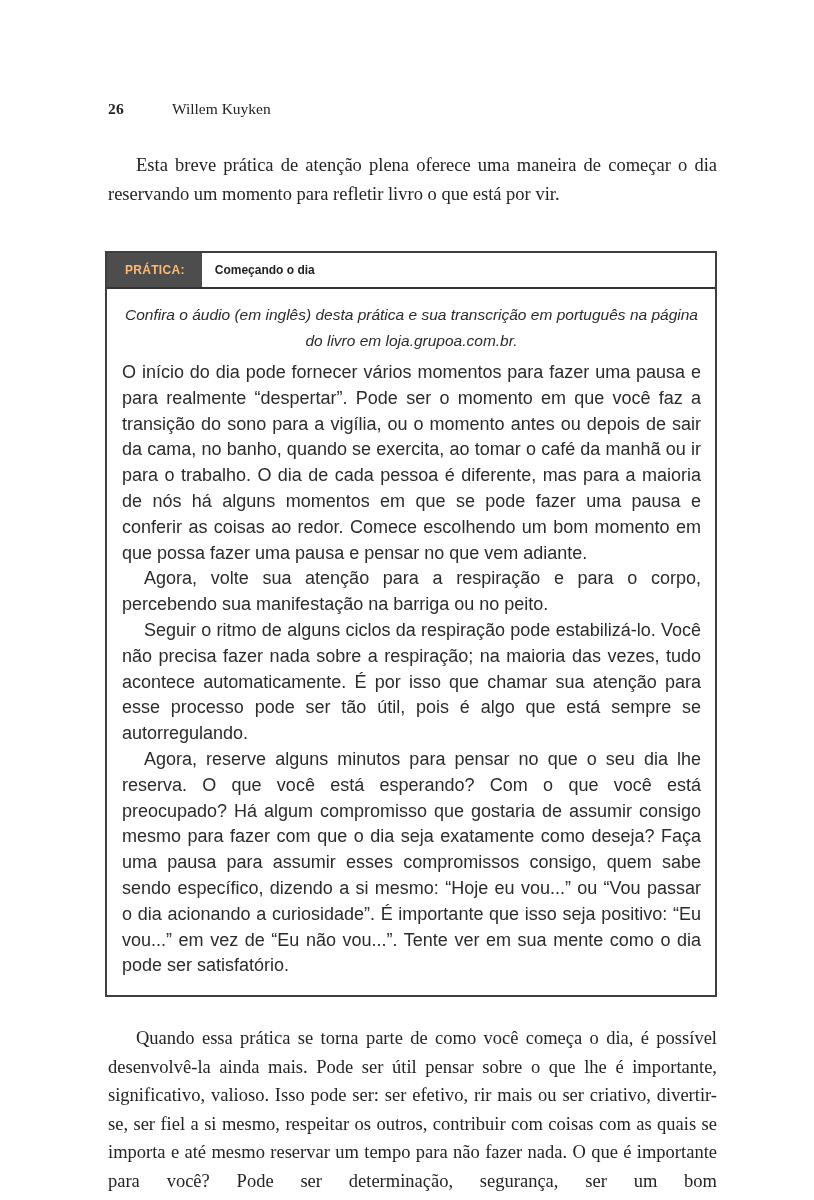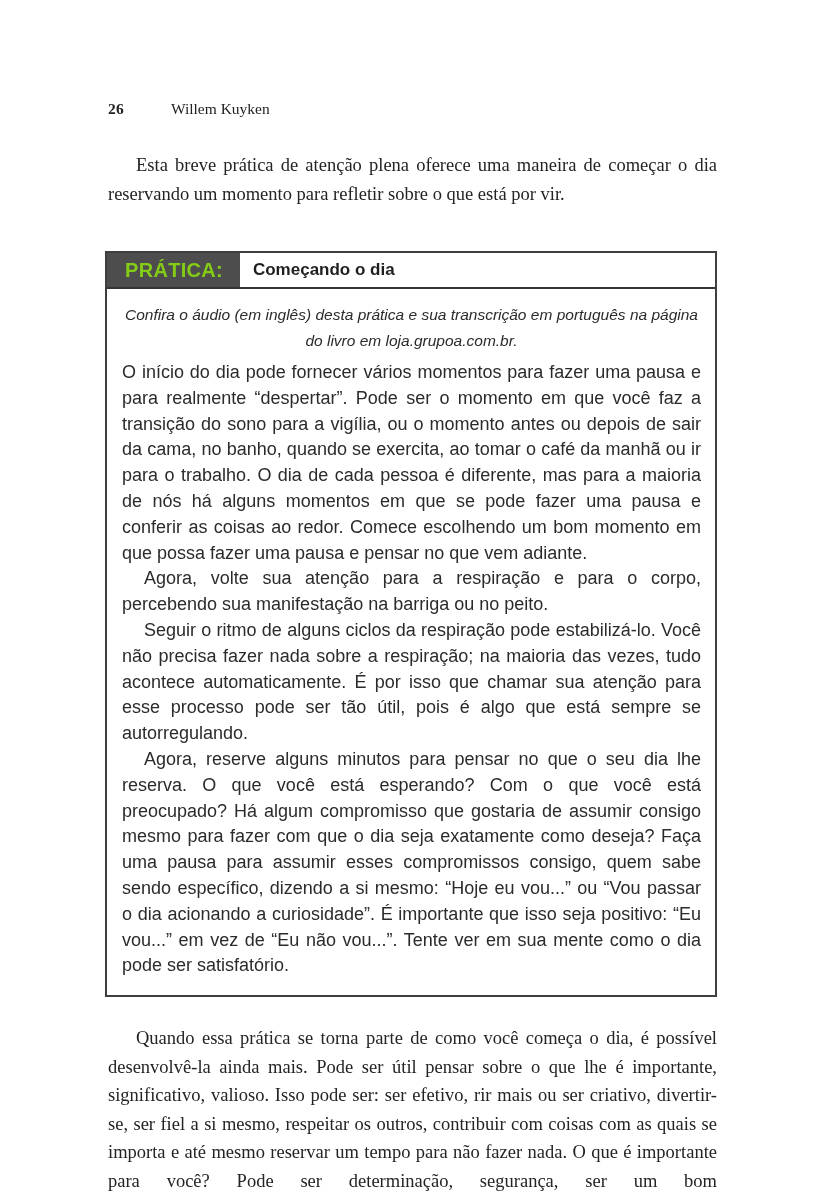--- a/index.html
+++ b/index.html
@@ -18,28 +18,27 @@
     overflow: hidden;
   }
 
   
   .running-header {
     font-family: "Liberation Serif", serif;
     font-size: 15.5px;
     color: #222222;
     display: flex;
     align-items: baseline;
-    gap: 10px;
   }
   .running-header .pgnum {
     font-weight: bold;
     letter-spacing: 0.2px;
   }
   .running-header .author {
-    margin-left: 37px;
+    margin-left: 48px;
   }
 
   
   .serif-para {
     font-family: "Liberation Serif", serif;
     font-size: 18.5px;
     line-height: 28.5px;
     text-align: justify;
     text-indent: 28px;
     margin: 0;
@@ -58,34 +57,34 @@
     background: #ffffff;
   }
   .practice-header {
     display: flex;
     align-items: stretch;
     border-bottom: 2px solid #333333;
     height: 34px;
   }
   .practice-label {
     background: #4d4d4d;
-    color: #84cc16;
+    color: #fdba74;
     font-family: "Liberation Sans", sans-serif;
     font-weight: bold;
-    font-size: 20px;
+    font-size: 12px;
     display: flex;
     align-items: center;
     padding: 0 17px 0 18px;
     letter-spacing: 0.3px;
     flex: 0 0 auto;
   }
   .practice-title {
     font-family: "Liberation Sans", sans-serif;
     font-weight: bold;
-    font-size: 17px;
+    font-size: 12px;
     color: #1f1f1f;
     display: flex;
     align-items: center;
     padding-left: 13px;
   }
   .practice-body {
     padding: 13px 14px 16px 15px;
   }
   .sans-para {
     font-family: "Liberation Sans", sans-serif;
@@ -111,21 +110,21 @@
 </head>
 <body>
 
 <div class="page">
 
   <div class="running-header">
     <span class="pgnum">26</span>
     <span class="author">Willem Kuyken</span>
   </div>
 
-  <p class="serif-para intro-para">Esta breve prática de atenção plena oferece uma maneira de começar o dia reservando um momento para refletir sobre o que está por vir.</p>
+  <p class="serif-para intro-para">Esta breve prática de atenção plena oferece uma maneira de começar o dia reservando um momento para refletir livro o que está por vir.</p>
 
   <div class="practice-box">
     <div class="practice-header">
       <div class="practice-label">PRÁTICA:</div>
       <div class="practice-title">Começando o dia</div>
     </div>
     <div class="practice-body">
       <p class="audio-note">Confira o áudio (em inglês) desta prática e sua transcrição em português na página do livro em loja.grupoa.com.br.</p>
       <p class="sans-para noindent">O início do dia pode fornecer vários momentos para fazer uma pausa e para realmente “despertar”. Pode ser o momento em que você faz a transição do sono para a vigília, ou o momento antes ou depois de sair da cama, no banho, quando se exercita, ao tomar o café da manhã ou ir para o trabalho. O dia de cada pessoa é diferente, mas para a maioria de nós há alguns momentos em que se pode fazer uma pausa e conferir as coisas ao redor. Comece escolhendo um bom momento em que possa fazer uma pausa e pensar no que vem adiante.</p>
       <p class="sans-para">Agora, volte sua atenção para a respiração e para o corpo, percebendo sua manifestação na barriga ou no peito.</p>

